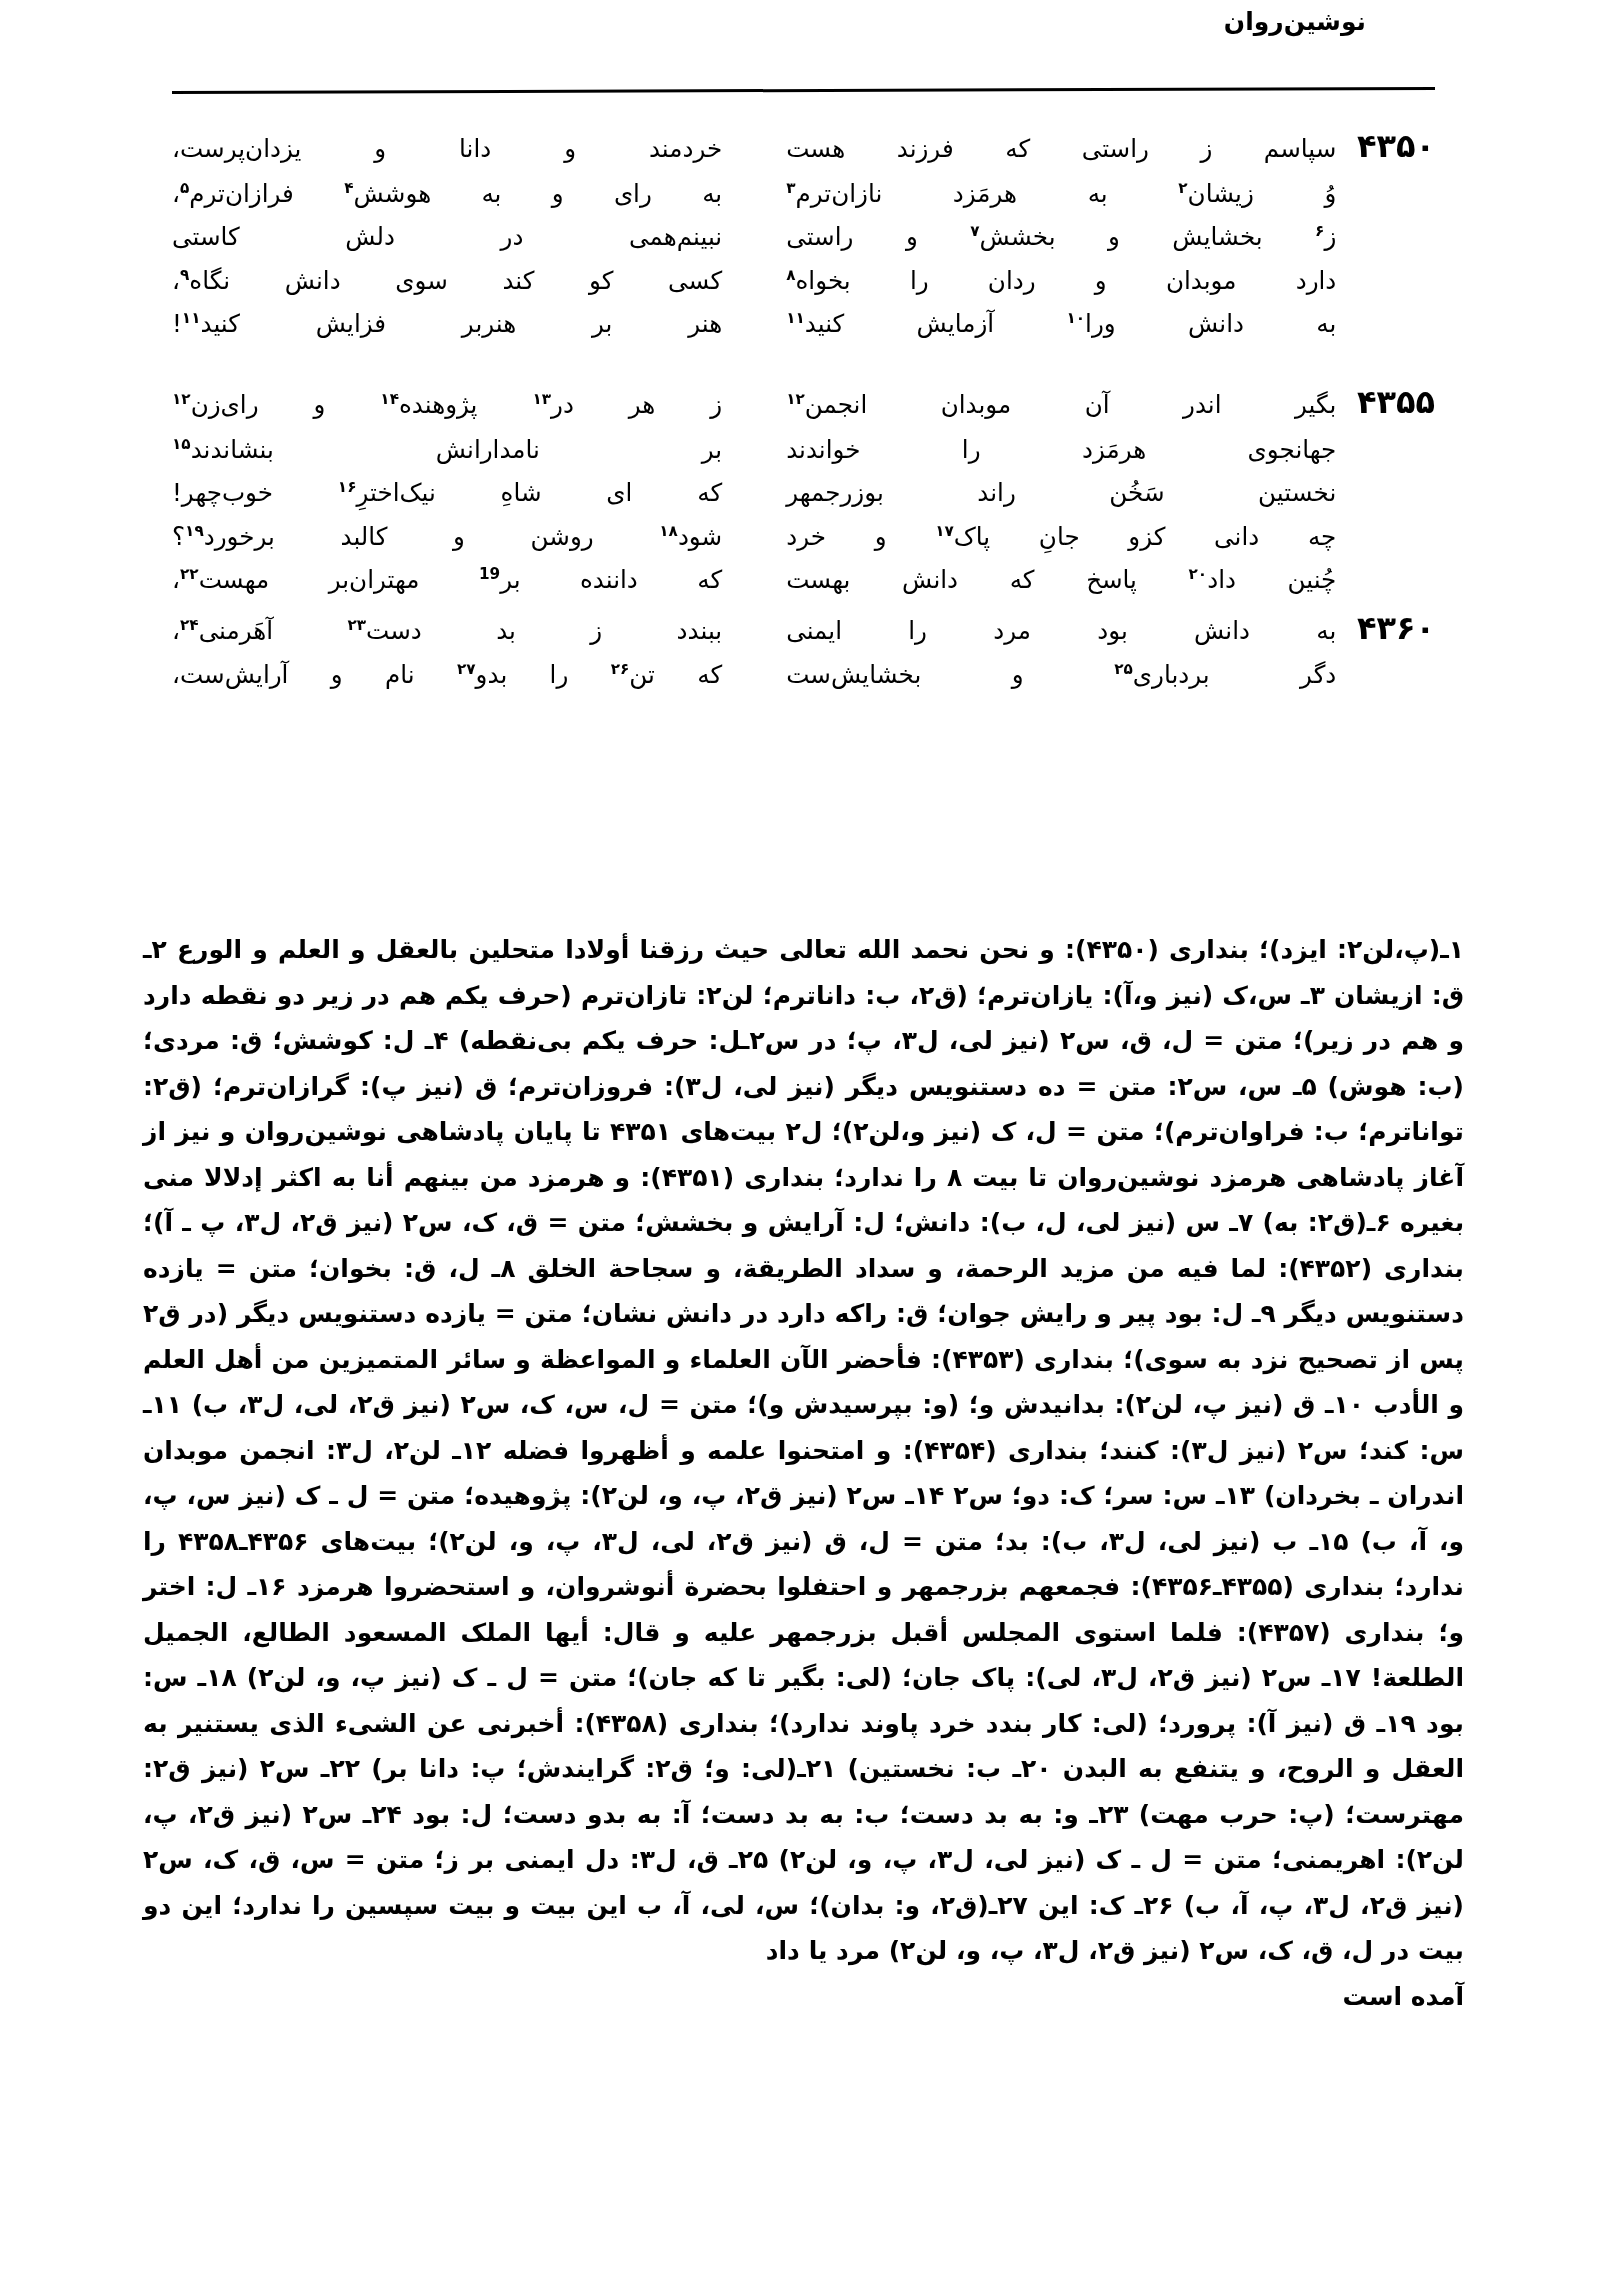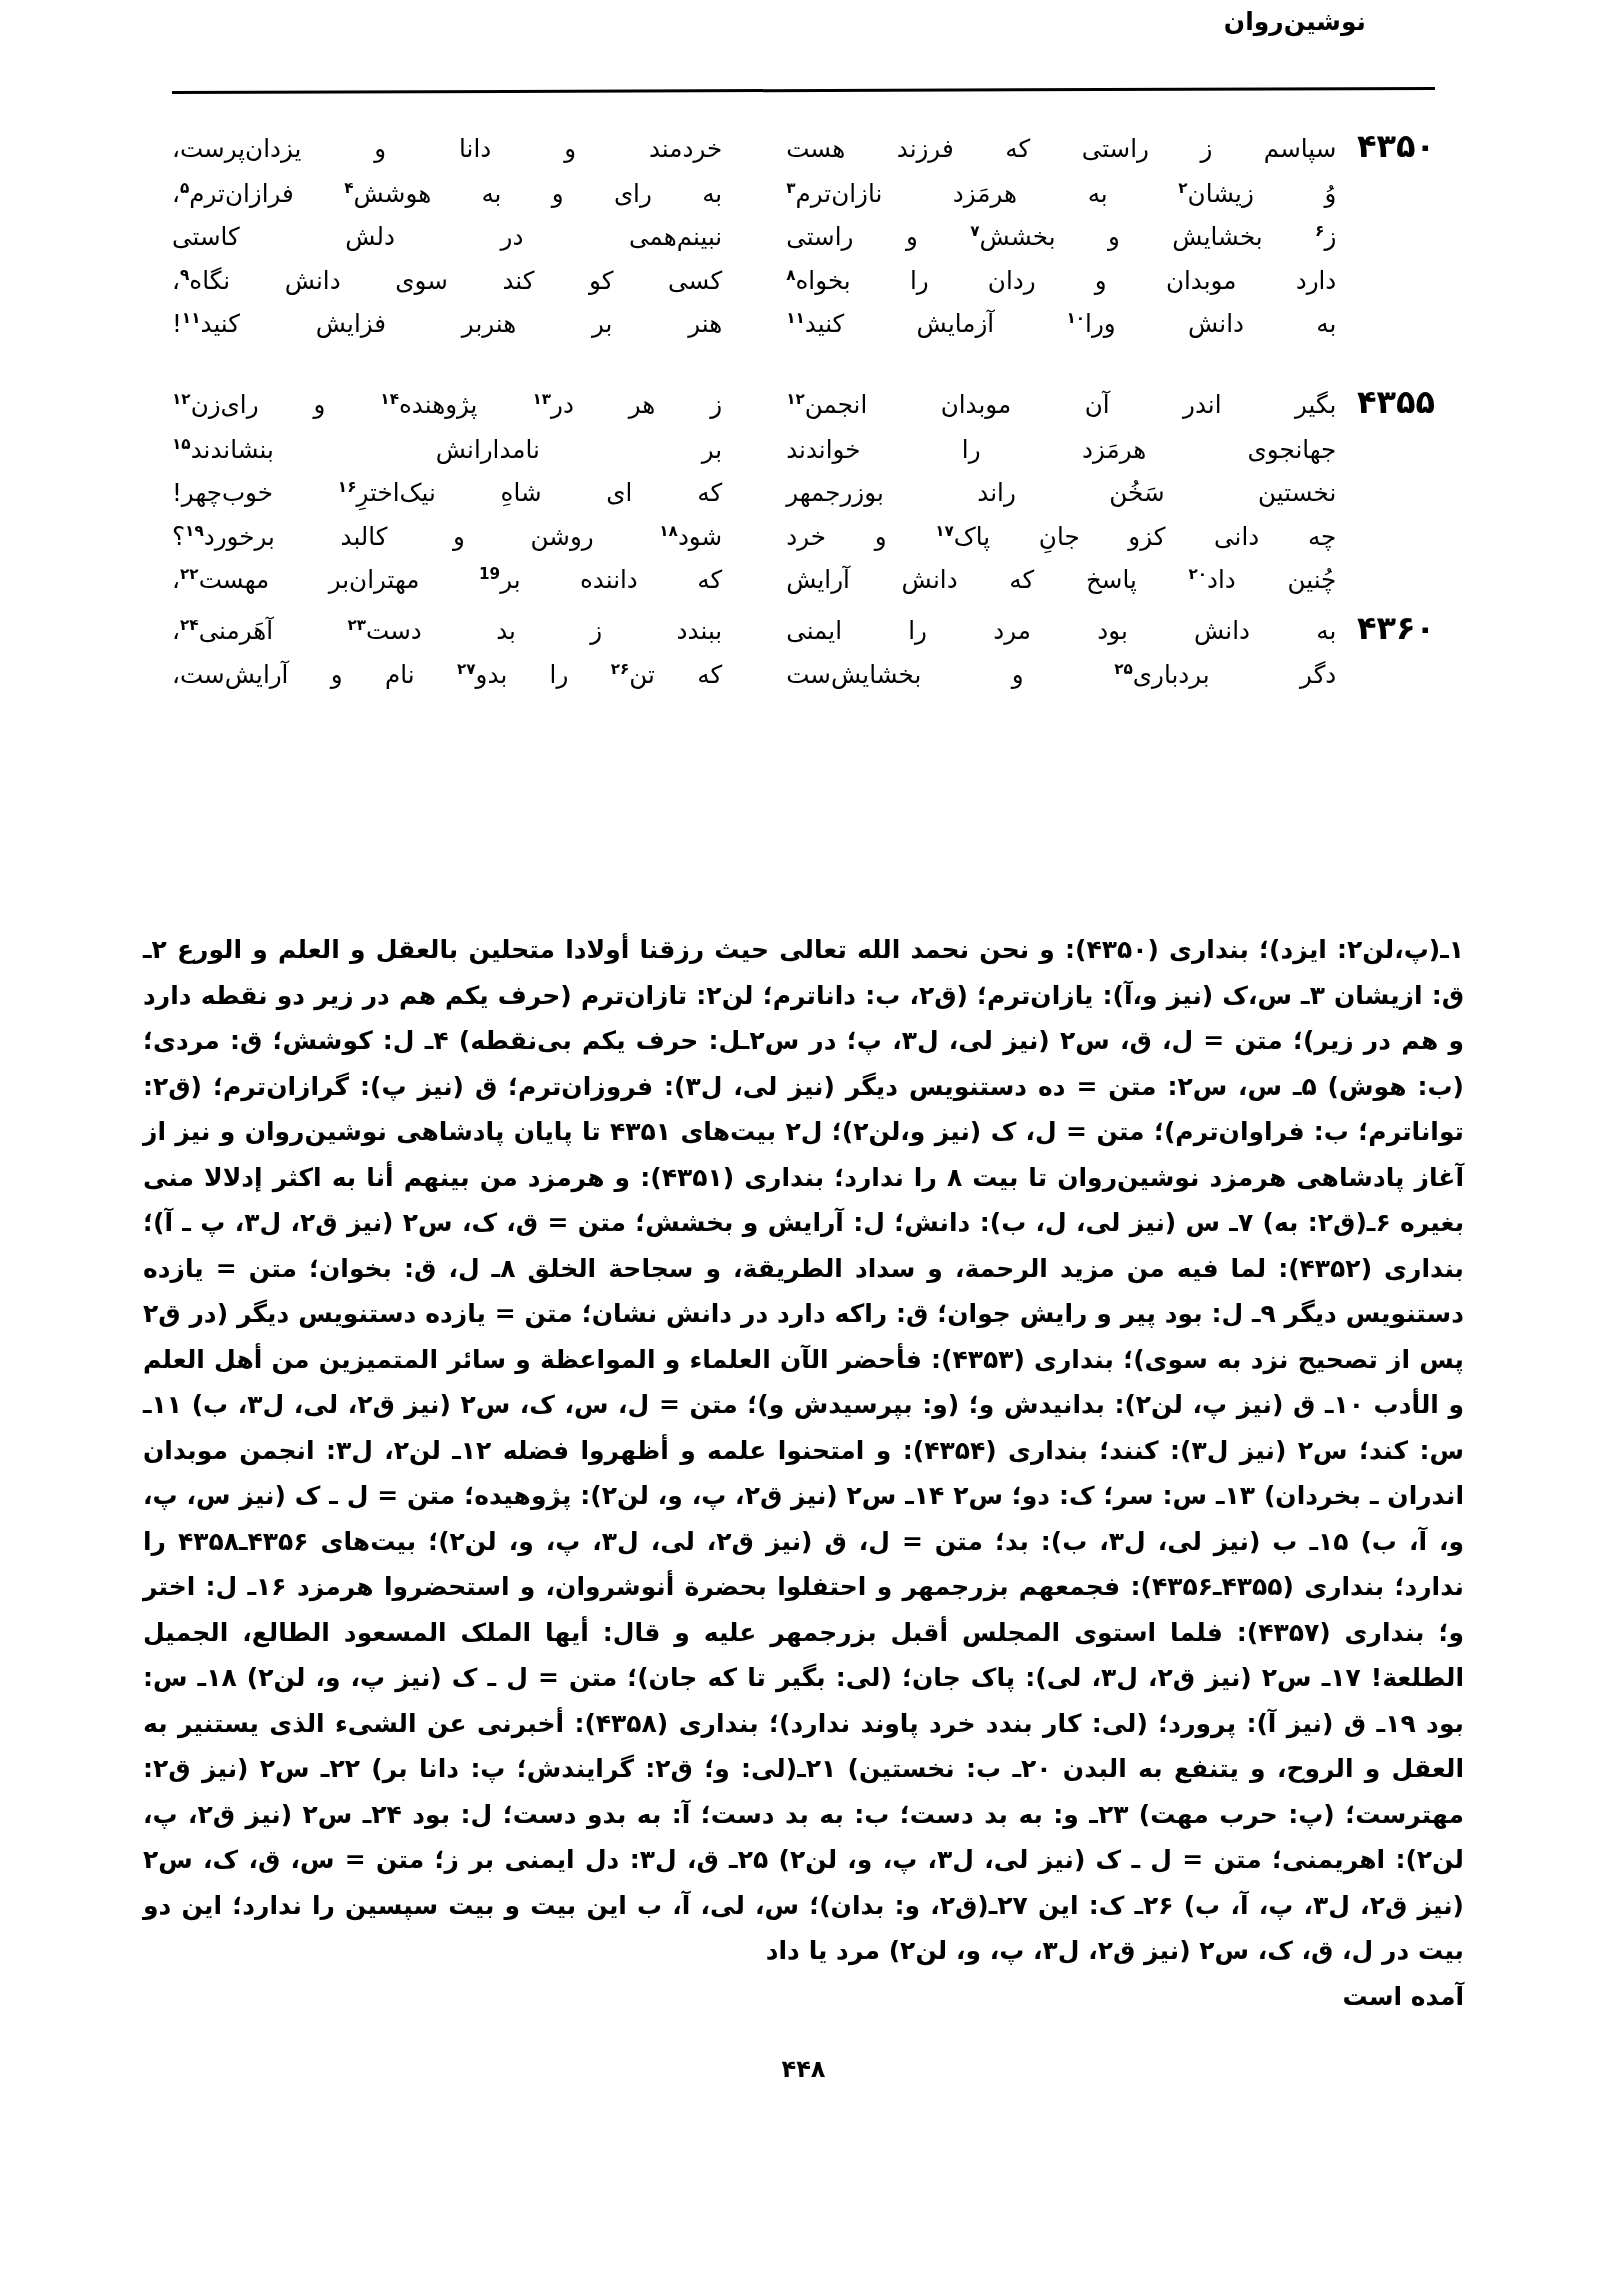--- a/index.html
+++ b/index.html
@@ -344,21 +344,21 @@
         </div>
         <div class="couplet">
           <div class="bnum"></div>
           <div class="hemistich h1">
             <div class="hem-words">
               <span>چُنین</span>
               <span>داد<sup>۲۰</sup></span>
               <span>پاسخ</span>
               <span>که</span>
               <span>دانش</span>
-              <span>آرایش</span>
+              <span>بهست</span>
             </div>
           </div>
           <div class="hemistich h2">
             <div class="hem-words">
               <span>که</span>
               <span>داننده</span>
               <span>بر<sup>19</sup></span>
               <span>مهتران‌بر</span>
               <span>مهست<sup>۲۲</sup>،</span>
             </div>
@@ -409,16 +409,15 @@
           </div>
         </div>
       </div>
     </div>
 
   <div class="notes">
     <p>۱ـ(پ،لن۲: ایزد)؛ بنداری (۴۳۵۰): و نحن نحمد الله تعالی حیث رزقنا أولادا متحلین بالعقل و العلم و الورع    ۲ـ ق: ازیشان    ۳ـ س،ک (نیز و،آ): یازان‌ترم؛ (ق۲، ب: داناترم؛ لن۲: تازان‌ترم (حرف یکم هم در زیر دو نقطه دارد و هم در زیر)؛ متن = ل، ق، س۲ (نیز لی، ل۳، پ؛ در س۲ـل: حرف یکم بی‌نقطه)    ۴ـ ل: کوشش؛ ق: مردی؛ (ب: هوش)    ۵ـ س، س۲: متن = ده دستنویس دیگر    (نیز لی، ل۳): فروزان‌ترم؛ ق (نیز پ): گرازان‌ترم؛ (ق۲: توانا‌ترم؛ ب: فراوان‌ترم)؛ متن = ل، ک (نیز و،لن۲)؛ ل۲ بیت‌های ۴۳۵۱ تا پایان پادشاهی نوشین‌روان و نیز از آغاز پادشاهی هرمزد نوشین‌روان تا بیت ۸ را ندارد؛ بنداری (۴۳۵۱): و هرمزد من بینهم أنا به اکثر إدلالا منی بغیره    ۶ـ(ق۲: به)    ۷ـ س (نیز لی، ل، ب): دانش؛ ل: آرایش و بخشش؛ متن = ق، ک، س۲ (نیز ق۲، ل۳، پ ـ آ)؛ بنداری (۴۳۵۲): لما فیه من مزید الرحمة، و سداد الطریقة، و سجاحة الخلق    ۸ـ ل، ق: بخوان؛ متن = یازده دستنویس دیگر    ۹ـ ل: بود پیر و رایش جوان؛ ق: راکه دارد در دانش نشان؛ متن = یازده دستنویس دیگر (در ق۲ پس از تصحیح نزد به سوی)؛ بنداری (۴۳۵۳): فأحضر الآن العلماء و المواعظة و سائر المتمیزین من أهل العلم و الأدب    ۱۰ـ ق (نیز پ، لن۲): بدانیدش و؛ (و: بپرسیدش و)؛ متن = ل، س، ک، س۲ (نیز ق۲، لی، ل۳، ب)    ۱۱ـ س: کند؛ س۲ (نیز ل۳): کنند؛ بنداری (۴۳۵۴): و امتحنوا علمه و أظهروا فضله    ۱۲ـ لن۲، ل۳: انجمن موبدان اندران ـ بخردان)    ۱۳ـ س: سر؛ ک: دو؛ س۲    ۱۴ـ س۲ (نیز ق۲، پ، و، لن۲): پژوهیده؛ متن = ل ـ ک (نیز س، پ، و، آ، ب)    ۱۵ـ ب (نیز لی، ل۳، ب): بد؛ متن = ل، ق (نیز ق۲، لی، ل۳، پ، و، لن۲)؛ بیت‌های ۴۳۵۶ـ۴۳۵۸ را ندارد؛ بنداری (۴۳۵۵ـ۴۳۵۶): فجمعهم بزرجمهر و احتفلوا بحضرة أنوشروان، و استحضروا هرمزد    ۱۶ـ ل: اختر و؛ بنداری (۴۳۵۷): فلما استوی المجلس أقبل بزرجمهر علیه و قال: أیها الملک المسعود الطالع، الجمیل الطلعة!    ۱۷ـ س۲ (نیز ق۲، ل۳، لی): پاک جان؛ (لی: بگیر تا که جان)؛ متن = ل ـ ک (نیز پ، و، لن۲)    ۱۸ـ س: بود    ۱۹ـ ق (نیز آ): پرورد؛ (لی: کار بندد خرد پاوند ندارد)؛ بنداری (۴۳۵۸): أخبرنی عن الشیء الذی یستنیر به العقل و الروح، و یتنفع به البدن    ۲۰ـ ب: نخستین)    ۲۱ـ(لی: و؛ ق۲: گرایندش؛ پ: دانا بر)    ۲۲ـ س۲ (نیز ق۲: مهترست؛ (پ: حرب مهت)    ۲۳ـ و: به بد دست؛ ب: به بد دست؛ آ: به بدو دست؛ ل: بود    ۲۴ـ س۲ (نیز ق۲، پ، لن۲): اهریمنی؛ متن = ل ـ ک (نیز لی، ل۳، پ، و، لن۲)    ۲۵ـ ق، ل۳: دل ایمنی بر ز؛ متن = س، ق، ک، س۲ (نیز ق۲، ل۳، پ، آ، ب)    ۲۶ـ ک: این    ۲۷ـ(ق۲، و: بدان)؛ س، لی، آ، ب این بیت و بیت سپسین را ندارد؛ این دو بیت در ل، ق، ک، س۲ (نیز ق۲، ل۳، پ، و، لن۲) مرد یا داد</p>
     <p class="tail">آمده است</p>
   </div>
 
-  <div class="folio">۴۴۸</div>
 
 </div>
 
 
 </body></html>

